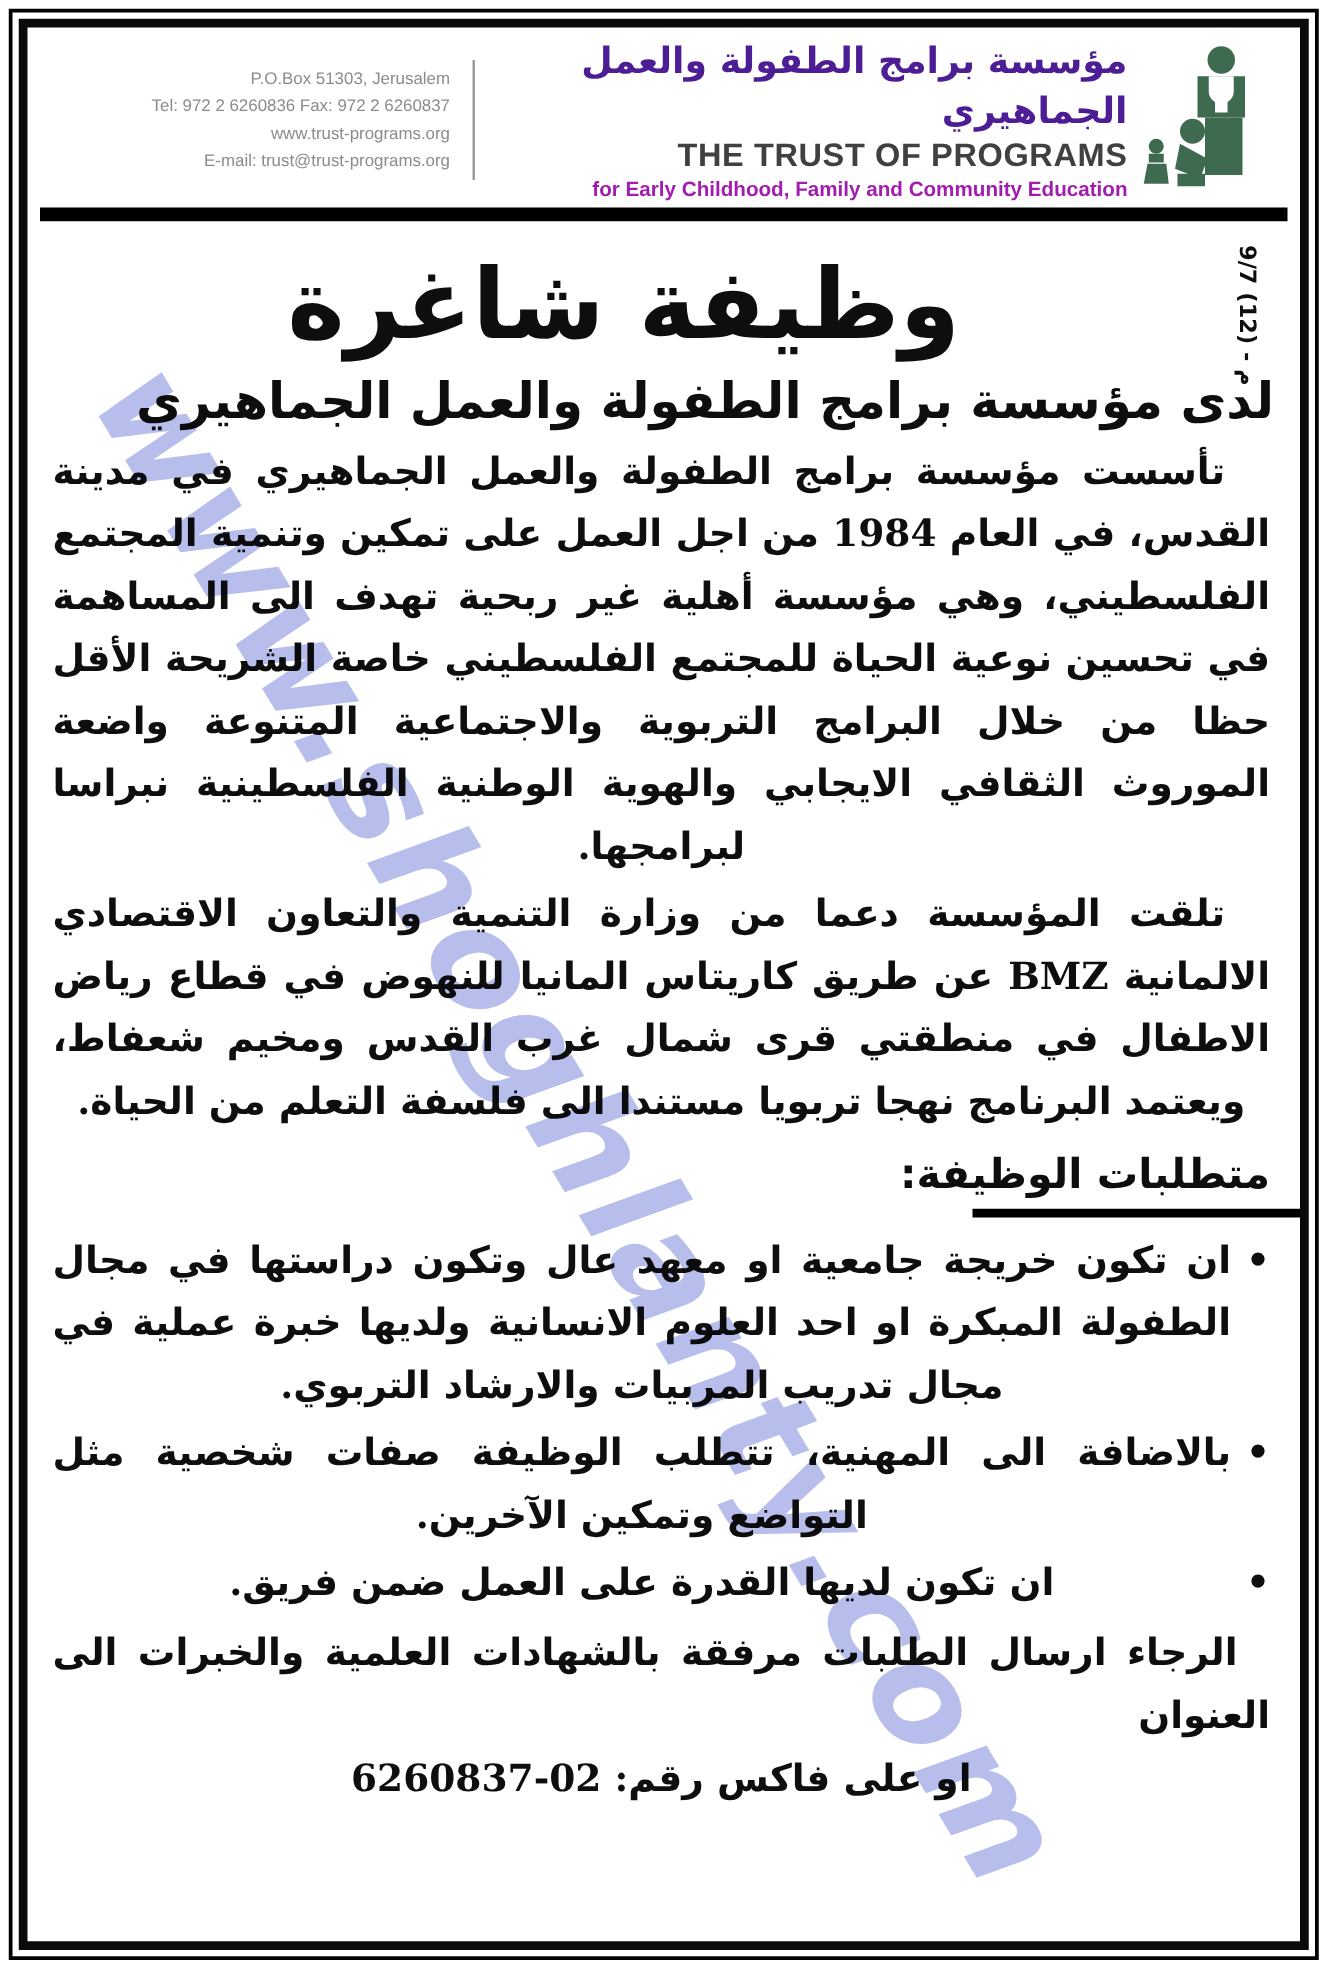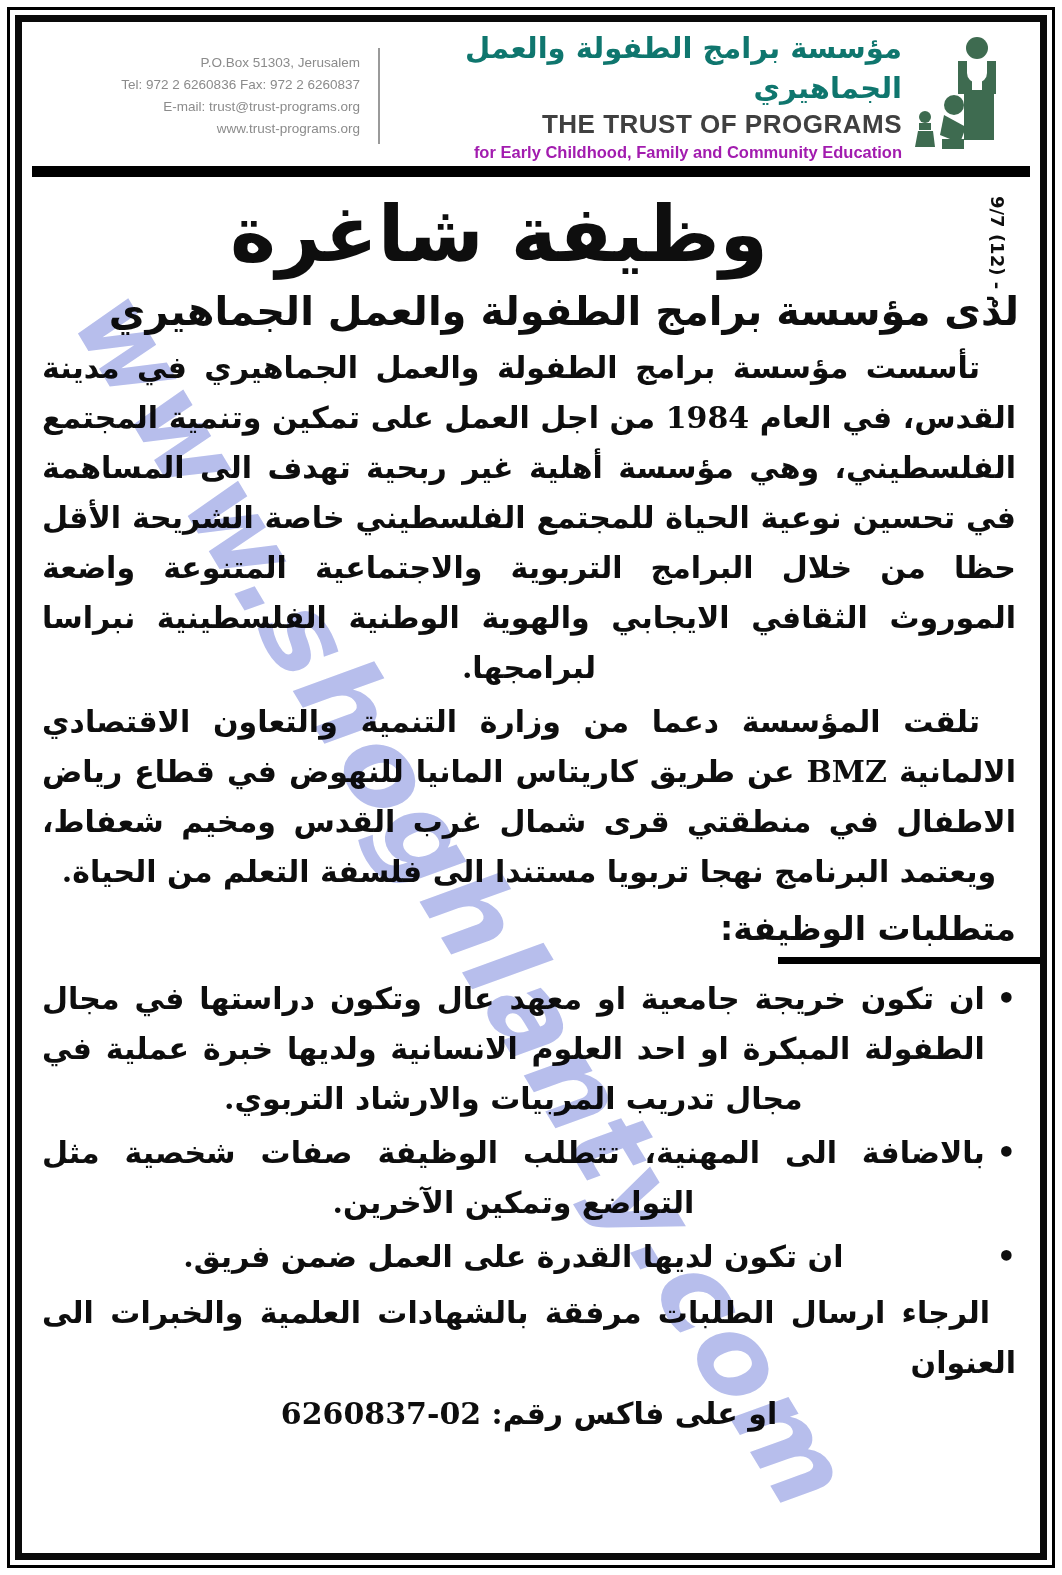--- a/index.html
+++ b/index.html
@@ -31,32 +31,32 @@
   }
   .contact{
     flex:0 0 318px;
     text-align:right;
     font-family:"Liberation Sans",sans-serif;
     font-size:13.5px;line-height:22px;color:#8b8b8b;
     padding-right:12px;
   }
   .vdivider{width:2px;height:96px;background:#9a9a9a;margin:0 6px;}
   .orgblock{flex:1;text-align:right;padding-right:10px;}
-  .org-ar{font-size:29px;font-weight:bold;color:#0f766e;line-height:40px;letter-spacing:1px;}
+  .org-ar{font-size:29px;font-weight:bold;color:#4c1d95;line-height:40px;letter-spacing:1px;}
   .org-en{font-family:"Liberation Sans",sans-serif;font-size:26px;font-weight:bold;color:#404040;line-height:32px;letter-spacing:.5px;}
   .org-tag{font-family:"Liberation Sans",sans-serif;font-size:16.5px;font-weight:bold;color:#a21caf;line-height:24px;}
   .logo{flex:0 0 104px;height:122px;display:flex;align-items:center;justify-content:center;}
 
   .bar{height:11px;background:#000;margin:6px -14px 0 -10px;}
 
   
   .title{
     text-align:center;
     font-size:78px;font-weight:bold;line-height:102px;
-    margin:6px 0 0 0;transform:translateX(-30px);
+    margin:16px 0 0 0;transform:translateX(-30px);
   }
   .subtitle{
     text-align:center;
     font-size:40px;font-weight:bold;line-height:52px;
     margin:0 0 6px 0;transform:translateX(35px);
   }
 
   
   .para,.req-text,.closing-line,.email-line,.fax-line,.deadline{
     font-family:"DejaVu Serif","DejaVu Sans",sans-serif; 
@@ -111,22 +111,22 @@
   <div class="side-note">
     <span>9/7 (12) - م</span>
   </div>
 
   <div class="content">
 
     <div class="header">
       <div class="contact">
         <div>P.O.Box 51303, Jerusalem</div>
         <div>Tel: 972 2 6260836 Fax: 972 2 6260837</div>
+        <div>www.trust-programs.org</div>
         <div>E-mail: trust@trust-programs.org</div>
-        <div>www.trust-programs.org</div>
       </div>
       <div class="vdivider"></div>
       <div class="orgblock">
         <div class="org-ar" dir="rtl">مؤسسة برامج الطفولة والعمل الجماهيري</div>
         <div class="org-en">THE TRUST OF PROGRAMS</div>
         <div class="org-tag">for Early Childhood, Family and Community Education</div>
       </div>
       <div class="logo">
         <svg viewBox="0 0 100 122" width="100" height="122" aria-hidden="true">
           <g fill="#3e6b50">

